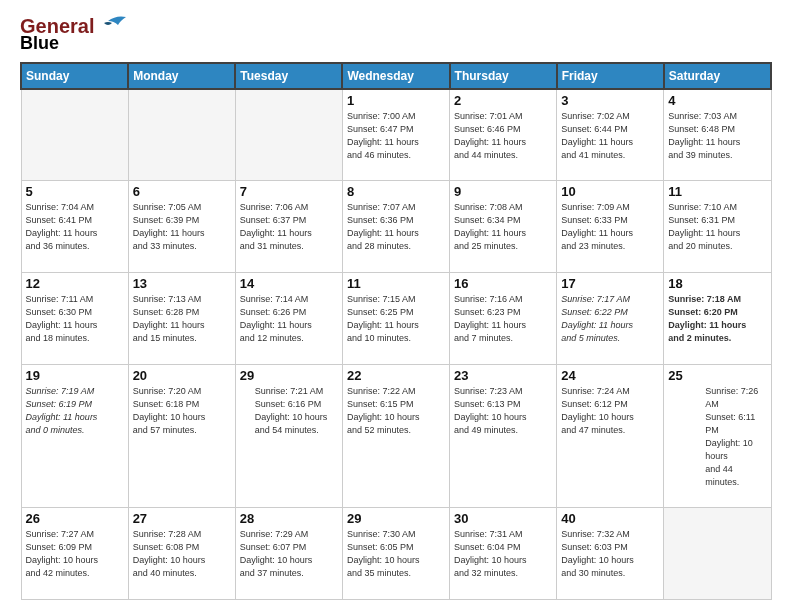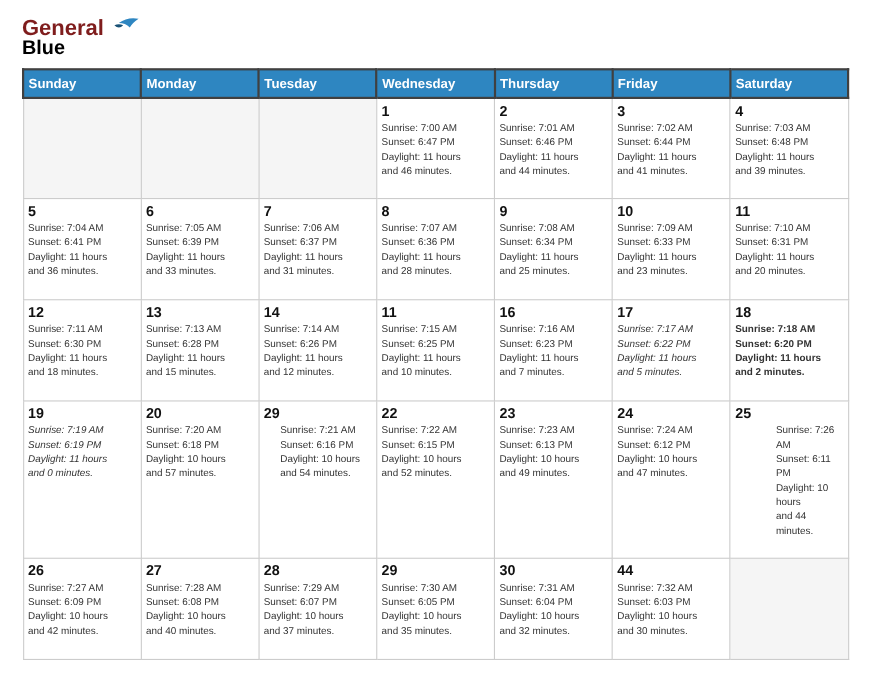--- a/index.html
+++ b/index.html
@@ -341,21 +341,21 @@
 and 35 minutes.</div>
           </td>
           <td>
             <div class="day-num">30</div>
             <div class="day-info" style="white-space: pre-line;">Sunrise: 7:31 AM
 Sunset: 6:04 PM
 Daylight: 10 hours
 and 32 minutes.</div>
           </td>
           <td>
-            <div class="day-num">44</div>
+            <div class="day-num">40</div>
             <div class="day-info" style="white-space: pre-line;">Sunrise: 7:32 AM
 Sunset: 6:03 PM
 Daylight: 10 hours
 and 30 minutes.</div>
           </td>
           <td class="empty"></td>
         </tr>
       </tbody>
   </table>
 </div>

